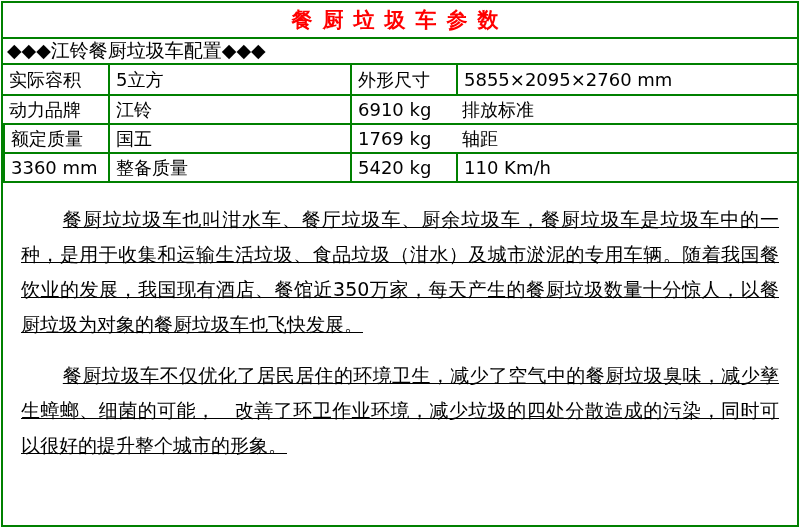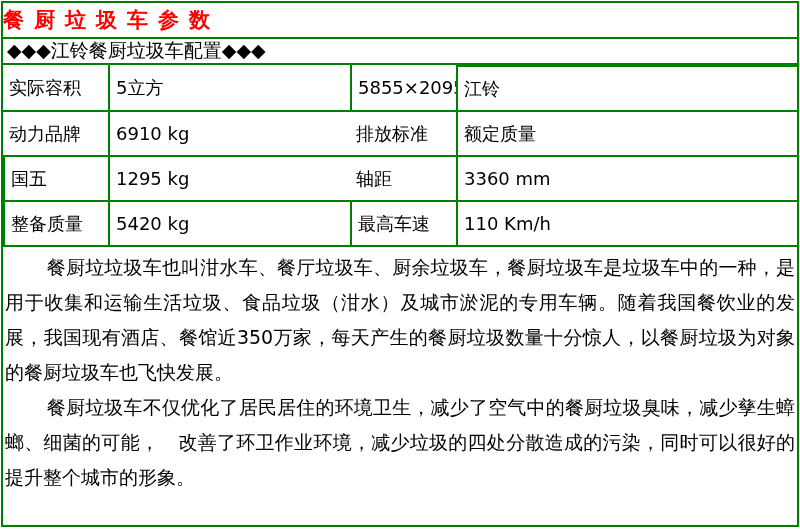--- a/index.html
+++ b/index.html
@@ -20,21 +20,21 @@
     height: 526px;
     margin: 1px;
     border: 2px solid #008000;
     background: #ffffff;
   }
   
   .title-row {
     height: 36px;
     display: flex;
     align-items: center;
-    justify-content: flex-start;
+    justify-content: center;
     border-bottom: 2px solid #008000;
   }
   .title-row .title {
     color: #ff0000;
     font-size: 21px;
     font-weight: bold;
     letter-spacing: 10px;
     white-space: nowrap;
   }
   
@@ -49,21 +49,21 @@
     white-space: nowrap;
     overflow: hidden;
   }
   
   .spec-grid {
     display: grid;
     grid-template-columns: 105px 242px 106px 1fr;
     border-bottom: 2px solid #008000;
   }
   .spec-grid .cell {
-    height: 45px;
+    height: 29px;
     display: flex;
     align-items: center;
     padding: 8px 6px;
     font-size: 18px;
     color: #000000;
     white-space: nowrap;
     overflow: hidden;
     border-top: 2px solid #008000;
     border-left: 2px solid #008000;
   }
@@ -72,58 +72,59 @@
   
   .article {
     padding: 3px 2px 0 2px;
     font-size: 19px;
     line-height: 35px;
     color: #000000;
     text-align: justify;
   }
   .article p {
     text-indent: 2.2em;
-    margin: 0;
+    margin: 16px;
+    text-decoration: underline;
   }
 </style>
 </head>
 <body>
 
 <div class="page">
   <div class="doc">
 
     <div class="title-row">
       <span class="title">餐厨垃圾车参数</span>
     </div>
 
     <div class="config-row">
       <span>◆◆◆江铃餐厨垃圾车配置◆◆◆</span>
     </div>
 
     <div class="spec-grid">
 
       <div class="cell first-col first-row">实际容积</div>
       <div class="cell first-row">5立方</div>
+      <div class="cell first-row">外形尺寸</div>
       <div class="cell first-row">5855×2095×2760 mm</div>
 
+      <div class="cell first-col">动力品牌</div>
       <div class="cell">江铃</div>
-      <div class="cell first-col">动力品牌</div>
       <div class="cell">6910 kg</div>
 
       <div class="cell first-col">排放标准</div>
       <div class="cell">额定质量</div>
       <div class="cell">国五</div>
-      <div class="cell">1295 kg</div>
+      <div class="cell">1769 kg</div>
 
       <div class="cell first-col">轴距</div>
       <div class="cell">3360 mm</div>
       <div class="cell">整备质量</div>
       <div class="cell">5420 kg</div>
 
-      <div class="cell">最高车速</div>
       <div class="cell">110 Km/h</div>
     </div>
 
     <div class="article">
       <p>餐厨垃垃圾车也叫泔水车、餐厅垃圾车、厨余垃圾车，餐厨垃圾车是垃圾车中的一种，是用于收集和运输生活垃圾、食品垃圾（泔水）及城市淤泥的专用车辆。随着我国餐饮业的发展，我国现有酒店、餐馆近350万家，每天产生的餐厨垃圾数量十分惊人，以餐厨垃圾为对象的餐厨垃圾车也飞快发展。</p>
       <p>餐厨垃圾车不仅优化了居民居住的环境卫生，减少了空气中的餐厨垃圾臭味，减少孳生蟑螂、细菌的可能，　改善了环卫作业环境，减少垃圾的四处分散造成的污染，同时可以很好的提升整个城市的形象。</p>
     </div>
 
   </div>
 </div>

